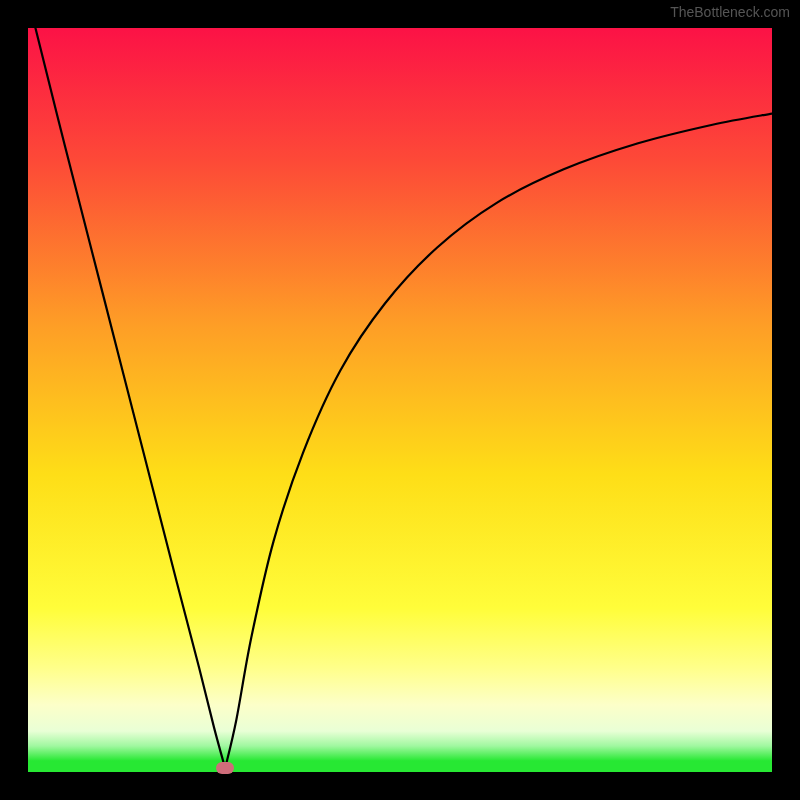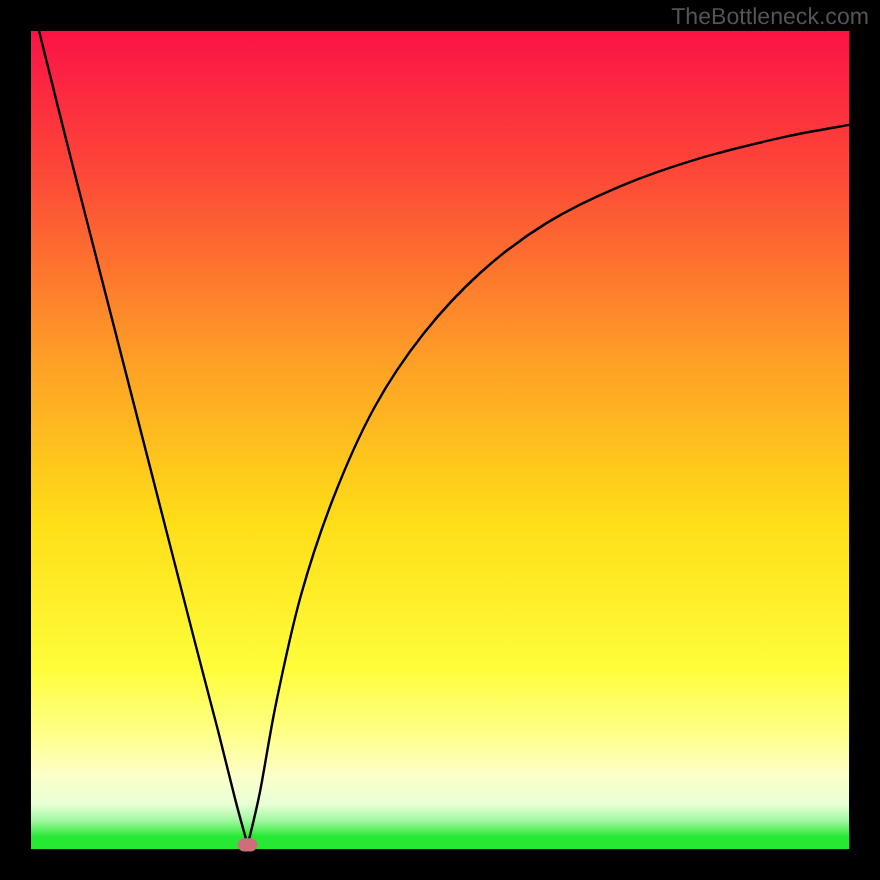--- a/index.html
+++ b/index.html
@@ -15,21 +15,21 @@
     position: relative;
     width: 800px;
     height: 800px;
     background: #000;
   }
   .watermark {
     position: absolute;
     top: 4px;
     right: 10px;
     color: #555;
-    font-size: 21px;
+    font-size: 14px;
     font-weight: 500;
     font-family: Arial, Helvetica, sans-serif;
     letter-spacing: 0px;
     z-index: 10;
   }
   .plot {
     position: absolute;
     left: 28px;
     top: 28px;
     width: 744px;

